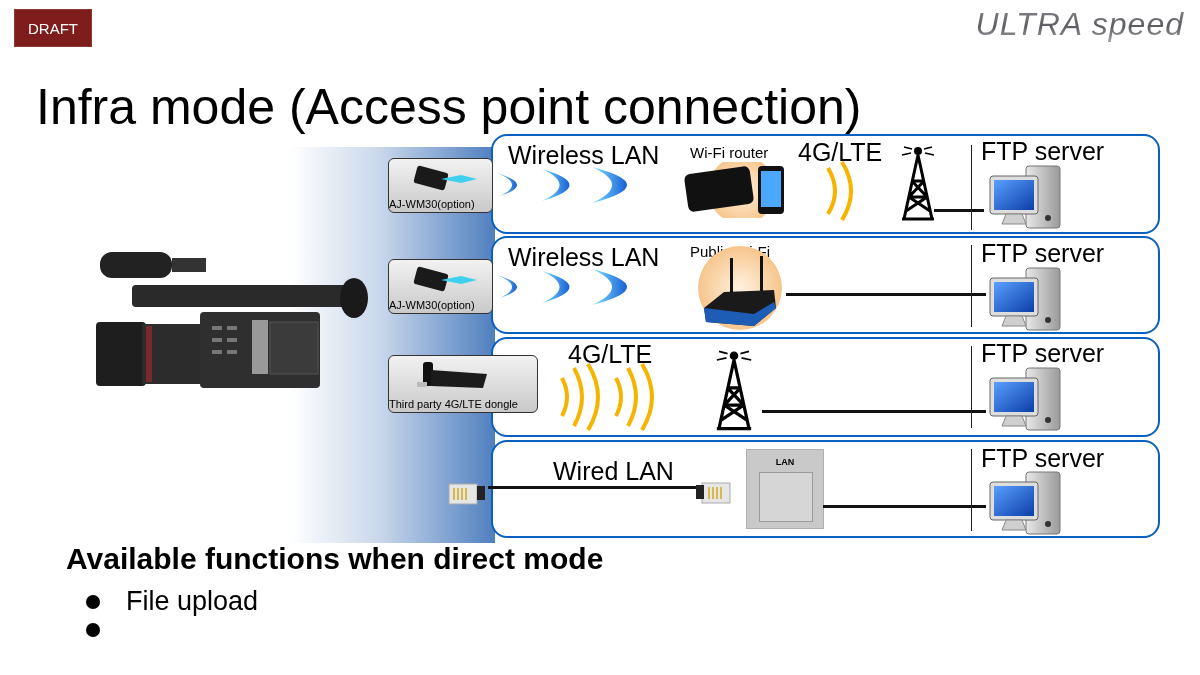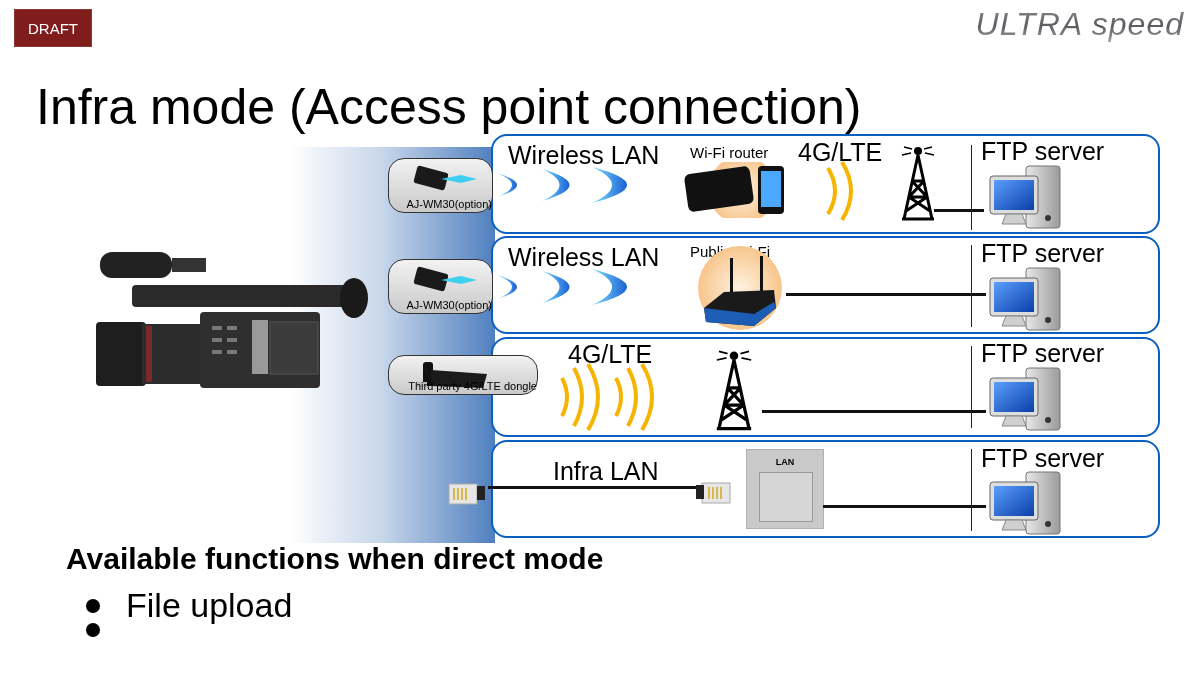--- a/index.html
+++ b/index.html
@@ -5,28 +5,28 @@
   html,body{margin:0;padding:0;background:#fff;}
   body{width:1200px;height:675px;position:relative;overflow:hidden;font-family:"Liberation Sans","DejaVu Sans",sans-serif;color:#000;}
   .abs{position:absolute;}
   .draft{left:14px;top:9px;width:78px;height:38px;background:#7f1d1d;border:1px solid #8c3836;color:#fff;font-size:15px;display:flex;align-items:center;justify-content:center;box-sizing:border-box;}
   .brand{right:16px;top:6px;font-size:32px;font-weight:normal;font-style:italic;letter-spacing:1px;
     background:linear-gradient(180deg,#8a8c90 0%,#5b5d62 55%,#a7a9ad 100%);-webkit-background-clip:text;background-clip:text;color:transparent;}
   .title{left:36px;top:78px;font-size:50px;white-space:nowrap;}
   .gradpanel{left:290px;top:147px;width:205px;height:396px;background:linear-gradient(90deg,#ffffff 0%,#c7d6ea 45%,#4f7fbf 100%);}
   .camera{left:92px;top:240px;width:280px;height:150px;}
   .box{left:491px;width:669px;border:2.5px solid #0a5fc0;border-radius:16px;background:#fff;box-sizing:border-box;}
-  .devcard{background:linear-gradient(180deg,#f2f2f2,#c9c9c9);border:1px solid #333;border-radius:16px;box-sizing:border-box;font-size:11px;text-align:right;}
+  .devcard{background:linear-gradient(180deg,#f2f2f2,#c9c9c9);border:1px solid #333;border-radius:6px;box-sizing:border-box;font-size:11px;text-align:left;}
   .devcard .lbl{position:absolute;bottom:2px;left:0;right:0;white-space:nowrap;}
   .lg{font-size:25px;white-space:nowrap;}
   .sm{font-size:15px;white-space:nowrap;}
   .vline{width:1px;background:#222;}
   .hline{height:3px;background:#111;}
   .footer-h{left:66px;top:542px;font-size:30px;white-space:nowrap;font-weight:bold;}
-  .bullet{left:86px;font-size:34px;white-space:nowrap;display:flex;align-items:center;text-align:center;}
+  .bullet{left:86px;font-size:27px;white-space:nowrap;display:flex;align-items:center;text-align:center;}
   .bullet .dot{width:14px;height:14px;border-radius:50%;background:#000;margin-right:26px;}
 </style>
 </head>
 <body>
 
 <svg width="0" height="0" style="position:absolute">
   <defs>
     <linearGradient id="wave" x1="0" x2="1" y1="0" y2="0">
       <stop offset="0" stop-color="#7fe3ff"></stop>
         <stop offset="1" stop-color="#1a5fd6"></stop>
@@ -144,21 +144,21 @@
   <path d="M10 62 L60 68 L80 56 L82 62 L60 80 L12 76 Z" fill="#1e5db5"></path>
 </svg>
 <div class="abs hline" style="left:786px;top:293px;width:200px;"></div>
 <div class="abs vline" style="left:971px;top:245px;height:82px;"></div>
 <div class="abs lg" style="left:981px;top:239px;">FTP server</div>
 <svg class="abs" style="left:986px;top:264px;" width="80" height="68" viewBox="0 0 80 68">
     <use href="#server"></use>
   </svg>
 
 <div class="abs box" style="top:337px;height:100px;"></div>
-<div class="abs devcard" style="left:388px;top:355px;width:150px;height:40px;">
+<div class="abs devcard" style="left:388px;top:355px;width:150px;height:58px;">
   <svg class="abs" style="left:28px;top:4px;" width="80" height="32" viewBox="0 0 80 32">
     <rect x="6" y="2" width="10" height="24" rx="3" fill="#111"></rect>
     <path d="M14 10 L70 14 L66 28 L14 26 Z" fill="#1b1b1b"></path>
     <rect x="0" y="22" width="10" height="5" fill="#bbb"></rect>
   </svg>
   <span class="lbl">Third party 4G/LTE dongle</span>
 </div>
 <div class="abs lg" style="left:568px;top:340px;">4G/LTE</div>
 <svg class="abs" style="left:556px;top:362px;" width="112" height="70" viewBox="0 0 112 70">
   <path d="M6 16 Q16 35 6 54" stroke="#f5b400" stroke-width="4" fill="none"></path>
@@ -183,21 +183,21 @@
   <rect x="8" y="6" width="28" height="20" fill="#e6e6e6" stroke="#aaa"></rect>
   <rect x="36" y="8" width="8" height="14" fill="#222"></rect>
   <g fill="#d8b84a">
       <rect x="12" y="10" width="2" height="12"></rect>
       <rect x="16" y="10" width="2" height="12"></rect>
       <rect x="20" y="10" width="2" height="12"></rect>
       <rect x="24" y="10" width="2" height="12"></rect>
     </g>
 </svg>
 <div class="abs hline" style="left:488px;top:486px;width:215px;"></div>
-<div class="abs lg" style="left:553px;top:457px;">Infra LAN</div>
+<div class="abs lg" style="left:553px;top:457px;">Wired LAN</div>
 <svg class="abs" style="left:694px;top:477px;" width="50" height="32" viewBox="0 0 50 32">
   <rect x="8" y="6" width="28" height="20" fill="#e6e6e6" stroke="#aaa"></rect>
   <rect x="2" y="8" width="8" height="14" fill="#222"></rect>
   <g fill="#d8b84a">
       <rect x="14" y="10" width="2" height="12"></rect>
       <rect x="18" y="10" width="2" height="12"></rect>
       <rect x="22" y="10" width="2" height="12"></rect>
       <rect x="26" y="10" width="2" height="12"></rect>
     </g>
 </svg>

